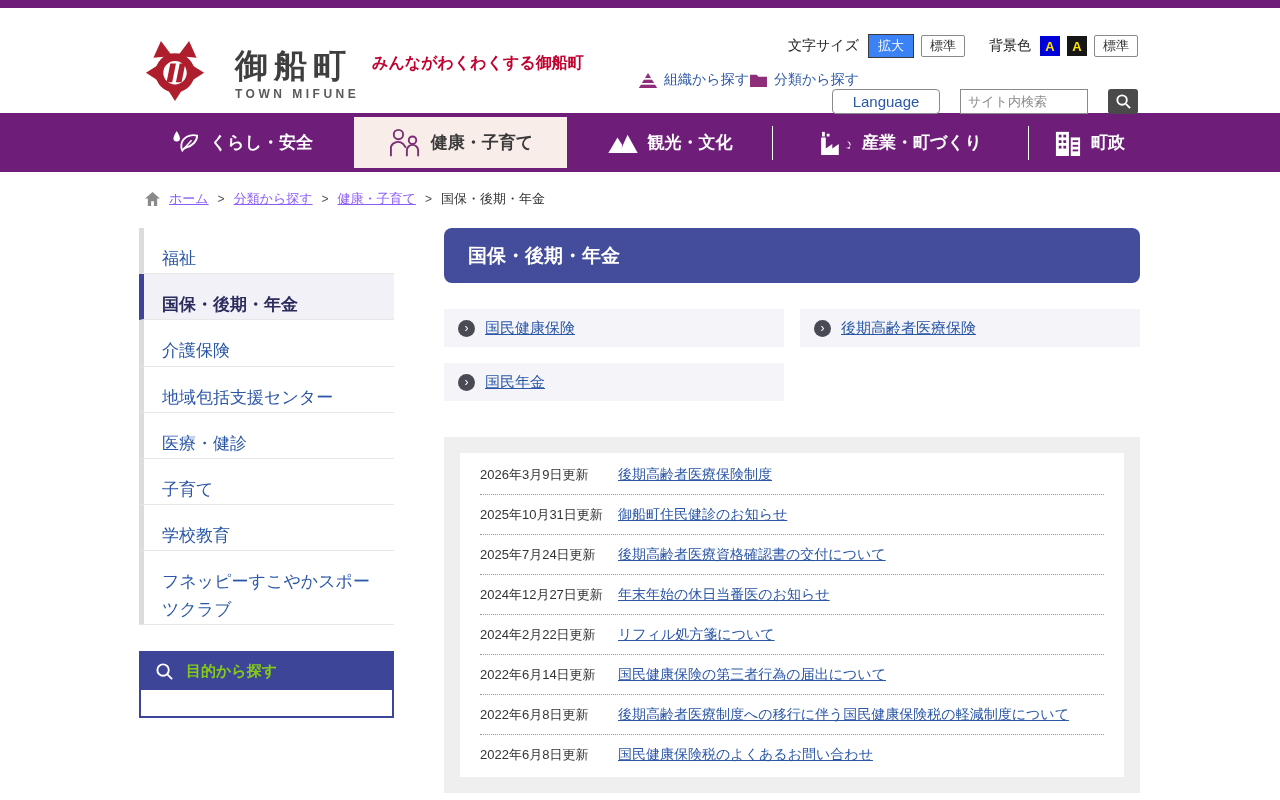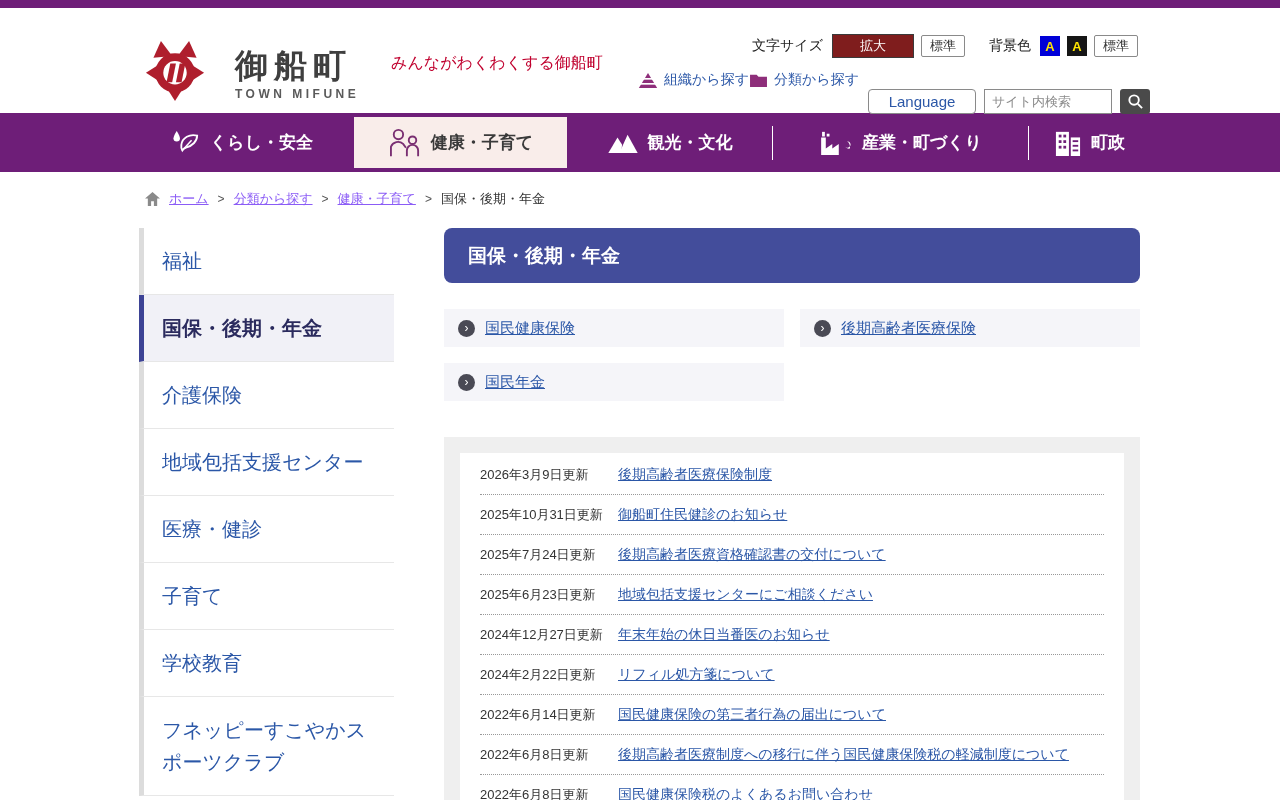--- a/index.html
+++ b/index.html
@@ -6,54 +6,54 @@
   html,body { width:1280px; height:800px; overflow:hidden; background:#fff;
     font-family:"Liberation Sans","DejaVu Sans",sans-serif; }
   a { cursor:pointer; }
 
   .top-strip { height:8px; background:#6E1E78; }
   .header { position:relative; height:105px; background:#fff; }
 
   .logo-group { position:absolute; left:145px; top:31px; display:flex; align-items:flex-end; gap:30px; }
   .site-name { font-size:33px; font-weight:bold; color:#3F3F3F; letter-spacing:6px; line-height:1.1; }
   .site-name-en { font-size:12px; font-weight:bold; color:#5A5A5A; letter-spacing:3.5px; margin-top:3px; }
-  .tagline { position:absolute; left:391px; top:45px; color:#C0002E; font-weight:normal; font-size:16px; }
+  .tagline { position:absolute; left:372px; top:45px; color:#C0002E; font-weight:bold; font-size:16px; }
 
   .header-controls { position:absolute; top:26px; right:142px; display:flex; align-items:center; gap:7px; font-size:14px; color:#222; }
   .ctl-label { margin-right:2px; }
-  .btn-dark { background:#7f1d1d; color:#fff; padding:2px 27px; font-size:13px; border:1px solid #3A3A3A; }
+  .btn-dark { background:#3b82f6; color:#fff; padding:2px 9px; font-size:13px; border:1px solid #3A3A3A; }
   .btn-light { background:#fff; color:#333; border:1px solid #8A8A8A; padding:1px 8px; font-size:13px; border-radius:2px; }
   .gap-lg { width:10px; }
   .color-a { width:20px; height:20px; display:flex; align-items:center; justify-content:center; font-size:13px; font-weight:bold; color:#FFE500; }
   .color-a.blue { background:#0000D8; }
   .color-a.black { background:#161616; }
 
   .find-links { position:absolute; top:63px; left:638px; display:flex; }
   .find-link { display:flex; align-items:center; gap:6px; color:#2B57A7; font-size:14px; text-decoration:none; }
 
-  .search-row { position:absolute; top:81px; right:130px; display:flex; gap:8px; align-items:center;margin-left:7px; }
+  .search-row { position:absolute; top:81px; right:142px; display:flex; gap:20px; align-items:center;margin-left:7px; }
   .language-btn { width:108px; height:25px; border:1px solid #8A8A8A; border-radius:4px; color:#2B57A7; font-size:15px; display:flex; align-items:center; justify-content:center; background:#fff; }
   .search-input { width:128px; height:25px; border:1px solid #8A8A8A; padding:0 7px; font-size:13px; color:#333; }
   .search-input::placeholder { color:#8A8A8A; }
   .search-btn { width:30px; height:25px; background:#4A4A4A; border:none; border-radius:3px; display:flex; align-items:center; justify-content:center; }
 
   .nav { height:59px; background:#6E1E78; display:flex; justify-content:center; }
   .nav-inner { display:flex; width:1020px; height:100%; }
   .nav-item { display:flex; align-items:center; justify-content:center; gap:9px; color:#fff; font-size:17px; font-weight:bold; cursor:pointer; }
   .nav-item.active { background:#F9EDEA; color:#3A3A3A; margin:4px 0; }
   .nav-div { width:1px; height:34px; background:#fff; align-self:center; }
 
   .breadcrumb { margin:18px 0 0 145px; display:flex; align-items:center; gap:9px; font-size:13px; color:#333; }
   .breadcrumb a { color:#8b5cf6; text-decoration:underline; }
   .bc-sep { color:#555; font-size:12px; }
 
   .content { display:flex; margin:20px 0 0 139px; gap:50px; align-items:flex-start; }
 
   .sidebar { width:255px; flex:none; }
-  .side-item { display:block; border-left:5px solid #DCDCDC; border-bottom:1px solid #E7E7E7; padding:17px 10px 17px 18px; font-size:20px; color:#2B57A7; text-decoration:none; line-height:1.6; }
+  .side-item { display:block; border-left:5px solid #DCDCDC; border-bottom:1px solid #E7E7E7; padding:17px 10px 1px 18px; font-size:17px; color:#2B57A7; text-decoration:none; line-height:1.6; }
   .side-item.active { border-left-color:#3D4395; background:#F1F1F7; color:#2B2B5E; font-weight:bold; }
 
   .purpose-box { margin-top:26px; border:2px solid #3D4599; }
   .purpose-header { background:#3D4599; color:#84cc16; font-weight:bold; font-size:15px; padding:9px 14px; display:flex; gap:12px; align-items:center; }
   .purpose-item { padding:13px 14px; font-size:15px; color:#2B2B5E; display:flex; align-items:center; gap:9px; text-decoration:none; background:#fff; }
 
   .main { width:696px; flex:none; }
   .page-title-bar { height:55px; background:#434D9B; border-radius:8px; color:#fff; font-size:19px; font-weight:bold; display:flex; align-items:center; padding-left:24px; }
   .cat-grid { display:flex; flex-wrap:wrap; gap:16px; margin-top:26px; }
   .cat-box { width:340px; height:38px; background:#F5F5F9; display:flex; align-items:center; gap:10px; padding-left:14px; }
@@ -286,24 +286,20 @@
         </div>
         <div class="news-row">
           <span class="news-date">2025年10月31日更新</span>
           <a class="news-link">御船町住民健診のお知らせ</a>
         </div>
         <div class="news-row">
           <span class="news-date">2025年7月24日更新</span>
           <a class="news-link">後期高齢者医療資格確認書の交付について</a>
         </div>
         <div class="news-row">
-          <span class="news-date">2025年6月23日更新</span>
-          <a class="news-link">地域包括支援センターにご相談ください</a>
-        </div>
-        <div class="news-row">
           <span class="news-date">2024年12月27日更新</span>
           <a class="news-link">年末年始の休日当番医のお知らせ</a>
         </div>
         <div class="news-row">
           <span class="news-date">2024年2月22日更新</span>
           <a class="news-link">リフィル処方箋について</a>
         </div>
         <div class="news-row">
           <span class="news-date">2022年6月14日更新</span>
           <a class="news-link">国民健康保険の第三者行為の届出について</a>

